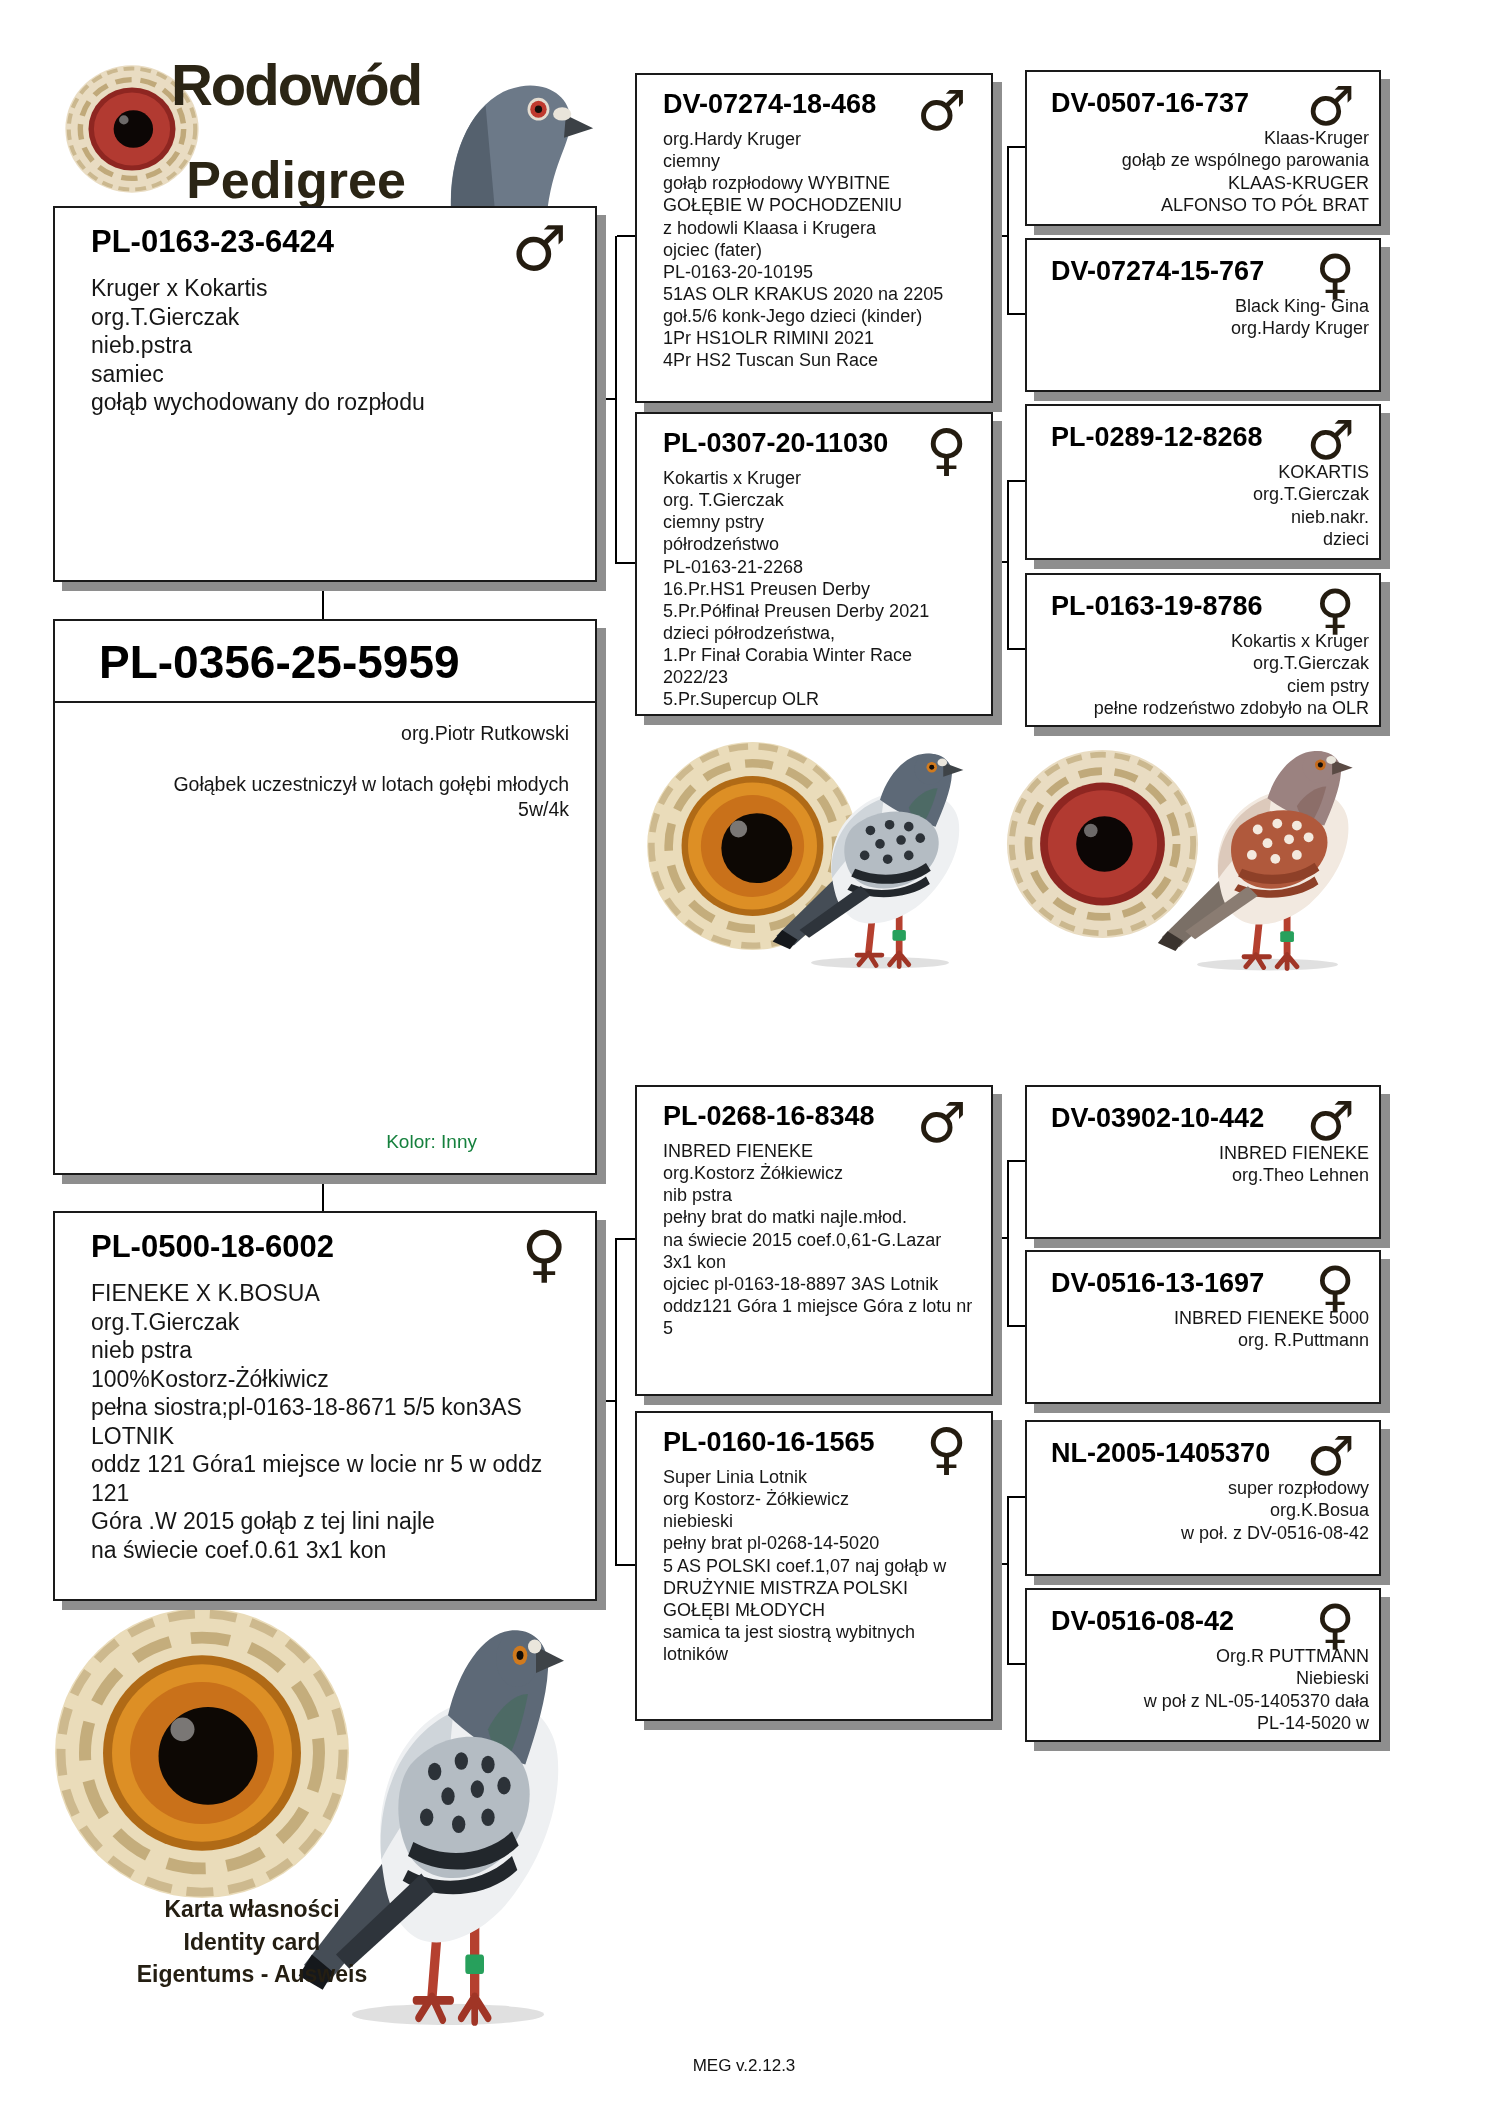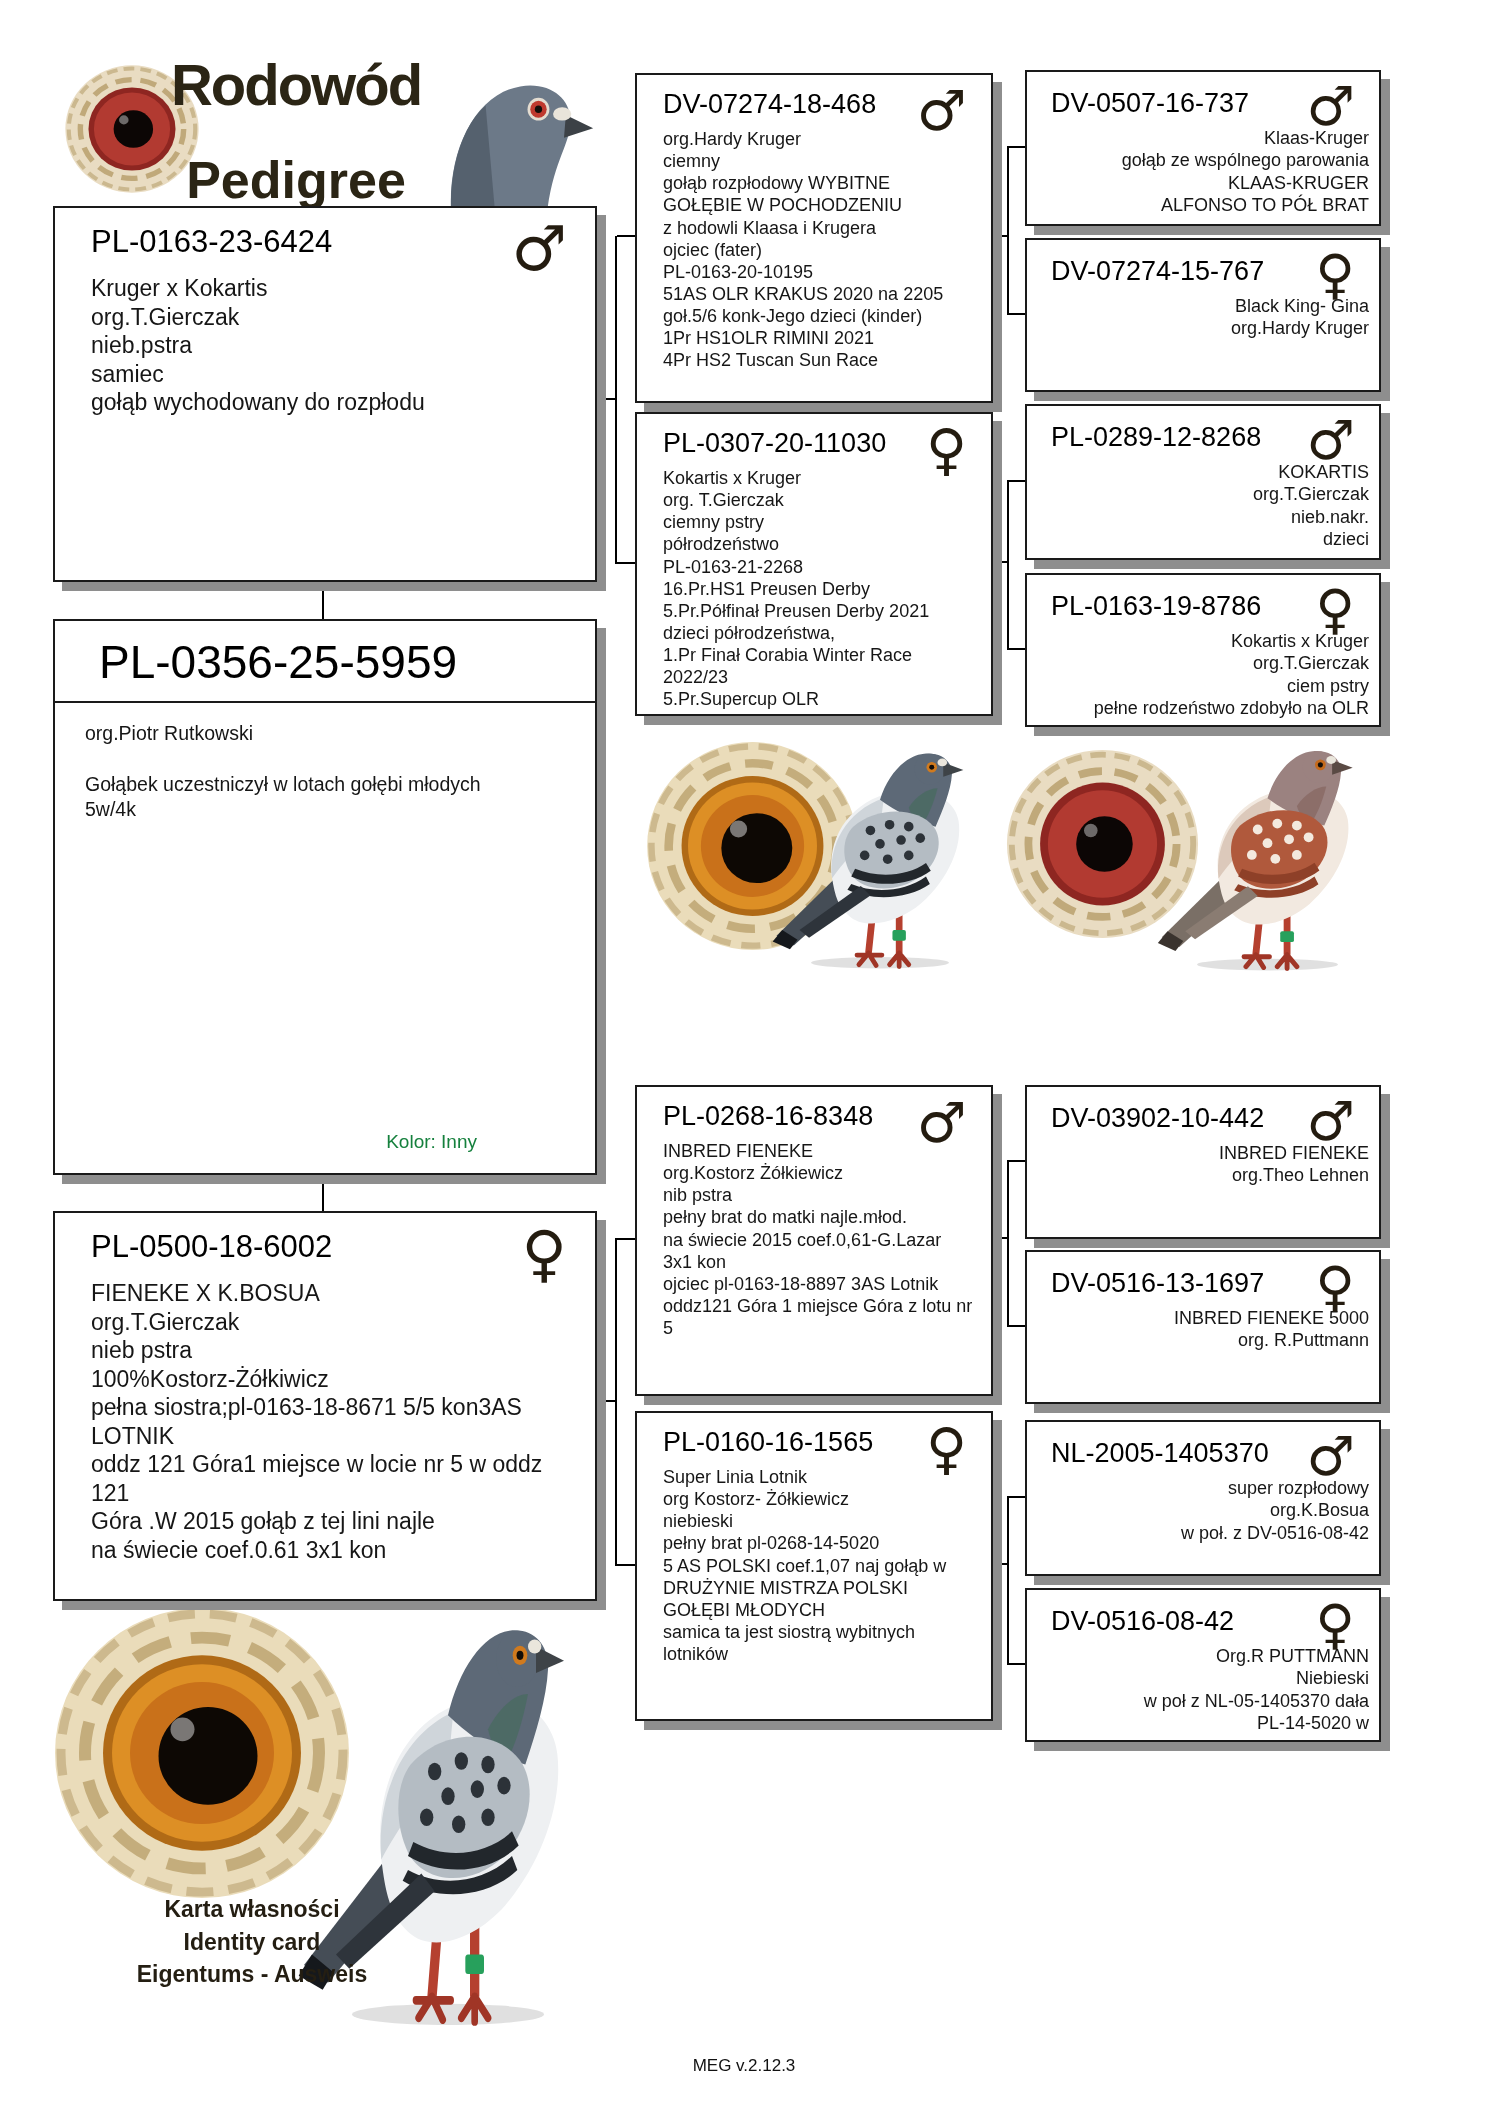--- a/index.html
+++ b/index.html
@@ -1,29 +1,29 @@
 <!DOCTYPE html>
 <html><head>
 <meta charset="utf-8">
 <style>
   html,body{margin:0;padding:0;background:#fff;}
   #page{position:relative;width:1488px;height:2104px;background:#fff;overflow:hidden;
         font-family:"Liberation Sans","DejaVu Sans",sans-serif;color:#161616;}
 
   .box{position:absolute;background:#fff;border:2px solid #1a1a1a;box-shadow:9px 9px 0 #8e8e8e;z-index:2;}
-  .ring{font-weight:normal;color:#000;}
+  .ring{font-weight:bold;color:#000;}
   .sex{position:absolute;font-family:"DejaVu Sans",sans-serif;color:#241c10;line-height:1;font-weight:normal;}
   .bodytxt{white-space:pre-line;color:#161616;}
 
   .box.lg .ring{font-size:31px;padding:16px 95px 0 36px;}
   .box.lg .bodytxt{font-size:23px;line-height:1.24;padding:14px 24px 0 36px;}
   .box.lg .sex{top:10px;right:28px;font-size:62px;}
 
   .box.xl .ring{font-size:46px;padding:14px 20px 12px 44px;border-bottom:2px solid #1a1a1a;}
-  .box.xl .bodytxt{font-size:19.5px;line-height:1.3;padding:18px 26px 0 30px;}
+  .box.xl .bodytxt{font-size:19.5px;line-height:1.3;padding:18px 26px 0 30px;text-align:right;}
   .color-note{position:absolute;right:118px;bottom:20px;font-size:19px;color:#15803d;}
 
   .box.md .ring{font-size:27px;padding:14px 72px 0 26px;}
   .box.md .bodytxt{font-size:18px;line-height:1.23;padding:8px 8px 0 26px;}
   .box.md .sex{top:8px;right:24px;font-size:56px;}
 
   .box.sm .ring{font-size:27px;padding:16px 72px 0 24px;}
   .box.sm .bodytxt{font-size:18px;line-height:1.24;padding:8px 10px 0 24px;text-align:right;}
   .box.sm .sex{top:8px;right:24px;font-size:54px;}
 

